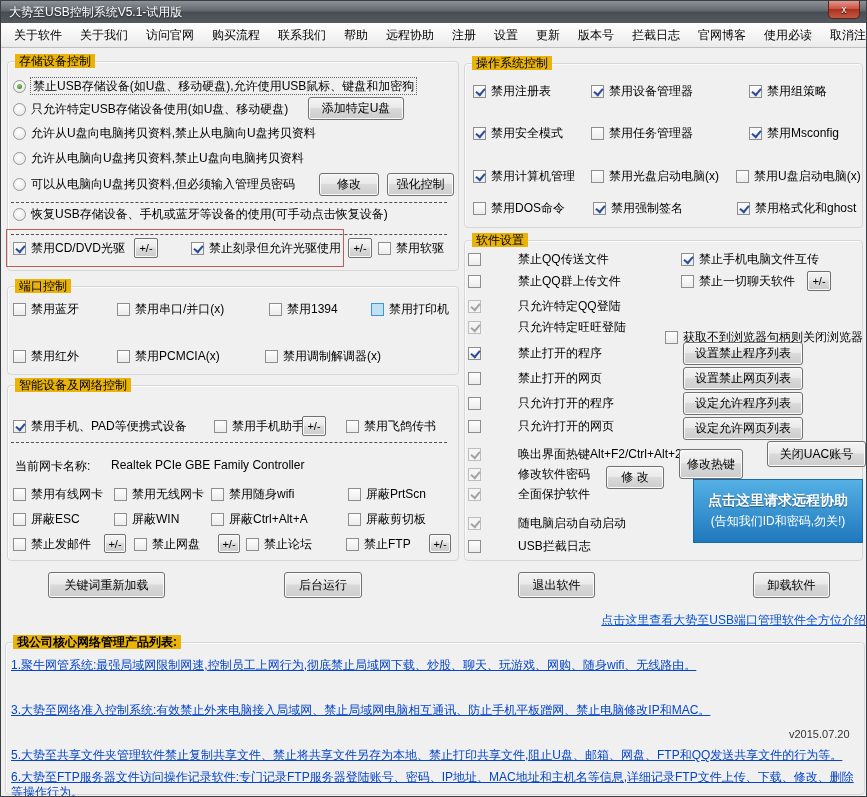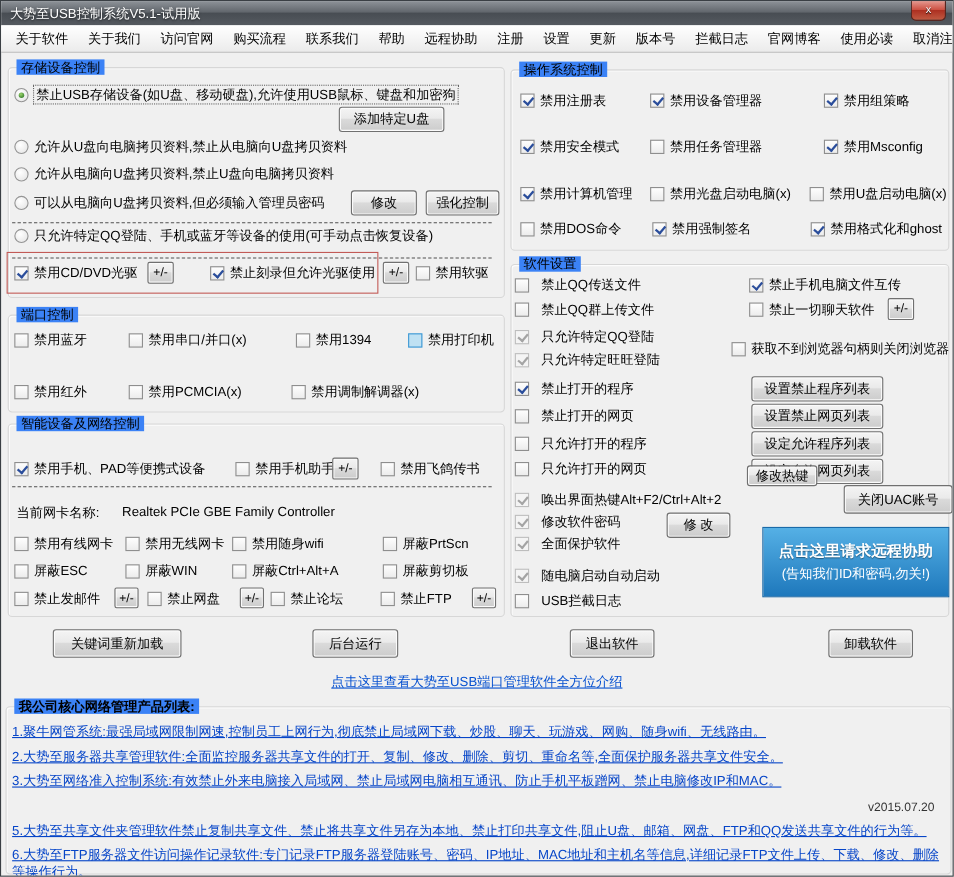--- a/index.html
+++ b/index.html
@@ -18,28 +18,28 @@
     text-shadow:0 1px 1px #000;cursor:pointer}
   
   .menubar{position:absolute;left:0;top:22px;right:0;height:25px;
     background:linear-gradient(#ffffff,#ebebeb);border-bottom:1px solid #bfbfbf;
     display:flex;align-items:center;font-size:12px;color:#000;padding-left:4px;box-sizing:border-box}
   .menuitem{padding:0 9px;white-space:nowrap;cursor:default}
   .main{position:absolute;inset:0}
   
   .gb{position:absolute;border:1px solid #d7d7d7;border-radius:4px;
       box-shadow:inset 1px 1px 0 rgba(255,255,255,.8)}
-  .gb-label{position:absolute;background:#3b82f6;padding:0 4px;font-size:12px;
+  .gb-label{position:absolute;background:#eab308;padding:0 4px;font-size:12px;
       line-height:14px;color:#000;z-index:2;white-space:nowrap}
   .gb-label.bold{font-weight:bold}
   
   .row{position:absolute;display:flex;align-items:center;gap:5px;font-size:12px;
        line-height:16px;white-space:nowrap;color:#000;cursor:default}
   .row .lbl{display:inline-block}
-  .gap-wide{gap:11px}
+  .gap-wide{gap:37px}
   
   .cb{box-sizing:border-box;width:13px;height:13px;border:1px solid #8e8e8e;
       background:linear-gradient(#fefefe,#ececec);flex:none;position:relative}
   [data-state="checked"]>.cb::after{content:"";position:absolute;left:2px;top:2px;
       width:7px;height:4px;border-left:2px solid #2a4d9b;border-bottom:2px solid #2a4d9b;
       transform:rotate(-50deg)}
   [data-state="checked-disabled"]>.cb{background:#f4f4f4;border-color:#bdbdbd}
   [data-state="checked-disabled"]>.cb::after{content:"";position:absolute;left:2px;top:2px;
       width:7px;height:4px;border-left:2px solid #a4a4a4;border-bottom:2px solid #a4a4a4;
       transform:rotate(-50deg)}
@@ -58,21 +58,21 @@
   .btn.sm{font-size:11px;border-radius:2px}
   
   .dash{position:absolute;border-top:1px dashed #4f4f4f;height:0}
   .redbox{position:absolute;border:1px solid #c25a56;z-index:3}
   .plain{position:absolute;font-size:12px;color:#000;white-space:nowrap}
   .remote{position:absolute;background:linear-gradient(#55b0e5,#1e78bc);border:1px solid #1a6aa8;
       color:#fff;display:flex;flex-direction:column;align-items:center;justify-content:center;
       gap:3px;text-align:center;cursor:pointer}
   .remote .l1{font-size:14px;font-weight:bold;text-shadow:0 1px 1px rgba(0,0,0,.4)}
   .remote .l2{font-size:12px}
-  .introlink{position:absolute;left:0;right:0;text-align:center;font-size:12px;
+  .introlink{position:absolute;left:0;right:0;text-align:right;font-size:12px;
       color:#0550d0;text-decoration:underline;cursor:pointer}
   .plink{position:absolute;font-size:12px;line-height:15px;color:#0645c8;
       text-decoration:underline;cursor:pointer;white-space:nowrap}
   .plink.wrap{white-space:normal}
   .version{position:absolute;font-size:11px;color:#333}
 </style>
 </head>
 <body>
 
 <div class="titlebar">
@@ -102,39 +102,43 @@
 
 <div class="main">
 
   <div class="gb" style="left:6px;top:60px;width:450px;height:208px"></div>
   <div class="gb-label" style="left:14px;top:53px">存储设备控制</div>
 
   <div class="row" style="left:12px;top:77px" data-state="selected">
     <span class="rd"></span>
     <span class="lbl focusbox">禁止USB存储设备(如U盘、移动硬盘),允许使用USB鼠标、键盘和加密狗</span>
   </div>
+  <div class="row" style="left:12px;top:100px" data-state="unselected">
+    <span class="rd"></span>
+    <span class="lbl">只允许特定USB存储设备使用(如U盘、移动硬盘)</span>
+  </div>
   <div class="btn" style="left:307px;top:96px;width:96px;height:23px">添加特定U盘</div>
   <div class="row" style="left:12px;top:124px" data-state="unselected">
     <span class="rd"></span>
     <span class="lbl">允许从U盘向电脑拷贝资料,禁止从电脑向U盘拷贝资料</span>
   </div>
   <div class="row" style="left:12px;top:149px" data-state="unselected">
     <span class="rd"></span>
     <span class="lbl">允许从电脑向U盘拷贝资料,禁止U盘向电脑拷贝资料</span>
   </div>
   <div class="row" style="left:12px;top:175px" data-state="unselected">
     <span class="rd"></span>
     <span class="lbl">可以从电脑向U盘拷贝资料,但必须输入管理员密码</span>
   </div>
   <div class="btn" style="left:318px;top:172px;width:60px;height:23px">修改</div>
   <div class="btn" style="left:386px;top:172px;width:67px;height:23px">强化控制</div>
   <div class="dash" style="left:10px;top:201px;width:436px"></div>
   <div class="row" style="left:12px;top:205px" data-state="unselected">
     <span class="rd"></span>
-    <span class="lbl">只允许特定QQ登陆、手机或蓝牙等设备的使用(可手动点击恢复设备)</span>
+    <span class="lbl">恢复USB存储设备、手机或蓝牙等设备的使用(可手动点击恢复设备)</span>
   </div>
   <div class="dash" style="left:10px;top:233px;width:436px"></div>
 
   <div class="redbox" style="left:5px;top:228px;width:336px;height:36px"></div>
   <div class="row" style="left:12px;top:239px" data-state="checked">
     <span class="cb"></span>
     <span class="lbl">禁用CD/DVD光驱</span>
   </div>
   <div class="btn sm" style="left:133px;top:237px;width:24px;height:20px">+/-</div>
   <div class="row" style="left:190px;top:239px" data-state="checked">
@@ -358,46 +362,45 @@
 
   <div class="row" style="left:680px;top:250px" data-state="checked">
     <span class="cb"></span>
       <span class="lbl">禁止手机电脑文件互传</span>
   </div>
   <div class="row" style="left:680px;top:272px" data-state="unchecked">
     <span class="cb"></span>
       <span class="lbl">禁止一切聊天软件</span>
   </div>
   <div class="btn sm" style="left:806px;top:270px;width:24px;height:20px">+/-</div>
-  <div class="row" style="left:664px;top:308px" data-state="unchecked">
+  <div class="row" style="left:664px;top:328px" data-state="unchecked">
     <span class="cb"></span>
       <span class="lbl">获取不到浏览器句柄则关闭浏览器</span>
   </div>
   <div class="btn" style="left:682px;top:341px;width:120px;height:23px">设置禁止程序列表</div>
   <div class="btn" style="left:682px;top:366px;width:120px;height:23px">设置禁止网页列表</div>
   <div class="btn" style="left:682px;top:391px;width:120px;height:23px">设定允许程序列表</div>
   <div class="btn" style="left:682px;top:416px;width:120px;height:23px">设定允许网页列表</div>
-  <div class="btn" style="left:678px;top:422px;width:64px;height:19px">修改热键</div>
+  <div class="btn" style="left:678px;top:448px;width:64px;height:30px">修改热键</div>
   <div class="btn" style="left:766px;top:440px;width:99px;height:26px">关闭UAC账号</div>
   <div class="btn" style="left:605px;top:465px;width:58px;height:23px">修 改</div>
 
   <div class="remote" style="left:692px;top:478px;width:168px;height:62px">
     <span class="l1">点击这里请求远程协助</span>
     <span class="l2">(告知我们ID和密码,勿关!)</span>
   </div>
 
   <div class="btn" style="left:47px;top:571px;width:117px;height:26px">关键词重新加载</div>
   <div class="btn" style="left:283px;top:571px;width:78px;height:26px">后台运行</div>
   <div class="btn" style="left:517px;top:571px;width:77px;height:26px">退出软件</div>
   <div class="btn" style="left:752px;top:571px;width:77px;height:26px">卸载软件</div>
 
   <div class="introlink" style="top:611px">点击这里查看大势至USB端口管理软件全方位介绍</div>
 
   <div class="gb" style="left:4px;top:641px;width:858px;height:151px"></div>
   <div class="gb-label bold" style="left:12px;top:634px">我公司核心网络管理产品列表:</div>
   <a class="plink" style="left:10px;top:657px">1.聚牛网管系统:最强局域网限制网速,控制员工上网行为,彻底禁止局域网下载、炒股、聊天、玩游戏、网购、随身wifi、无线路由。</a>
-  <a class="plink" style="left:10px;top:680px">2.大势至服务器共享管理软件:全面监控服务器共享文件的打开、复制、修改、删除、剪切、重命名等,全面保护服务器共享文件安全。</a>
   <a class="plink" style="left:10px;top:702px">3.大势至网络准入控制系统:有效禁止外来电脑接入局域网、禁止局域网电脑相互通讯、防止手机平板蹭网、禁止电脑修改IP和MAC。</a>
   <a class="plink" style="left:10px;top:747px">5.大势至共享文件夹管理软件禁止复制共享文件、禁止将共享文件另存为本地、禁止打印共享文件,阻止U盘、邮箱、网盘、FTP和QQ发送共享文件的行为等。</a>
   <a class="plink wrap" style="left:10px;top:769px;width:845px">6.大势至FTP服务器文件访问操作记录软件:专门记录FTP服务器登陆账号、密码、IP地址、MAC地址和主机名等信息,详细记录FTP文件上传、下载、修改、删除等操作行为。</a>
   <div class="version" style="left:788px;top:727px">v2015.07.20</div>
 
 </div>
 
 </body></html>

